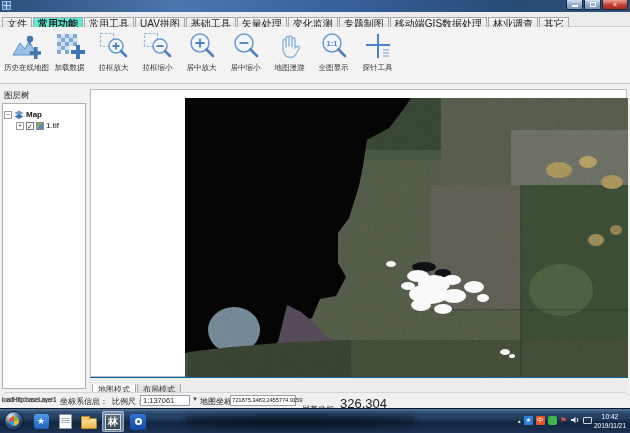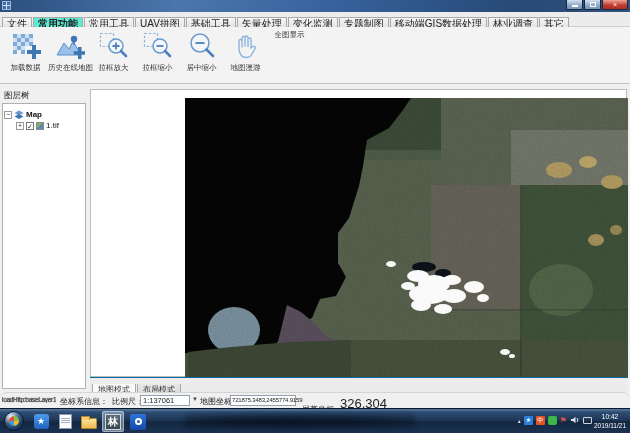--- a/index.html
+++ b/index.html
@@ -142,20 +142,33 @@
 
 <div class="menubar">
   <span class="mtab">文件</span><span class="mtab active">常用功能</span><span class="mtab">常用工具</span><span class="mtab">UAV拼图</span><span class="mtab">基础工具</span><span class="mtab">矢量处理</span><span class="mtab">变化监测</span><span class="mtab">专题制图</span><span class="mtab">移动端GIS数据处理</span><span class="mtab">林业调查</span><span class="mtab">其它</span>
 </div>
 
 <div class="ribbon">
 
   <div class="tool">
     <div class="ic">
         <svg width="30" height="30" viewBox="0 0 30 30">
+      <polygon points="2,23 9,11 14,17 18,9 26,23" fill="#9cc0e8" stroke="#5b8fc9" stroke-width="1"></polygon>
+      <circle cx="19" cy="7" r="3.2" fill="#3f76b4"></circle>
+      <path d="M19 10 L19 13" stroke="#3f76b4" stroke-width="1.5"></path>
+      <rect x="23" y="15" width="3.5" height="12" fill="#3f76b4"></rect>
+          <rect x="18.8" y="19.2" width="12" height="3.5" fill="#3f76b4"></rect>
+    </svg>
+      </div>
+    <div class="lb">历史在线地图</div>
+  </div>
+
+  <div class="tool">
+    <div class="ic">
+        <svg width="30" height="30" viewBox="0 0 30 30">
       <g fill="#7ea9d9">
         <rect x="2" y="2" width="4" height="4"></rect>
             <rect x="10" y="2" width="4" height="4"></rect>
             <rect x="18" y="2" width="4" height="4"></rect>
         <rect x="6" y="6" width="4" height="4"></rect>
             <rect x="14" y="6" width="4" height="4"></rect>
         <rect x="2" y="10" width="4" height="4"></rect>
             <rect x="10" y="10" width="4" height="4"></rect>
             <rect x="18" y="10" width="4" height="4"></rect>
         <rect x="6" y="14" width="4" height="4"></rect>
@@ -176,33 +189,20 @@
       <rect x="21" y="13" width="4" height="14" fill="#3f76b4"></rect>
           <rect x="16" y="18" width="14" height="4" fill="#3f76b4"></rect>
     </svg>
       </div>
     <div class="lb">加载数据</div>
   </div>
 
   <div class="tool">
     <div class="ic">
         <svg width="30" height="30" viewBox="0 0 30 30">
-      <polygon points="2,23 9,11 14,17 18,9 26,23" fill="#9cc0e8" stroke="#5b8fc9" stroke-width="1"></polygon>
-      <circle cx="19" cy="7" r="3.2" fill="#3f76b4"></circle>
-      <path d="M19 10 L19 13" stroke="#3f76b4" stroke-width="1.5"></path>
-      <rect x="23" y="15" width="3.5" height="12" fill="#3f76b4"></rect>
-          <rect x="18.8" y="19.2" width="12" height="3.5" fill="#3f76b4"></rect>
-    </svg>
-      </div>
-    <div class="lb">历史在线地图</div>
-  </div>
-
-  <div class="tool">
-    <div class="ic">
-        <svg width="30" height="30" viewBox="0 0 30 30">
       <rect x="1.5" y="1.5" width="13" height="13" fill="none" stroke="#8fb3dd" stroke-width="1.2" stroke-dasharray="2.5,1.8"></rect>
       <circle cx="17" cy="14" r="7" fill="#f2f7fc" stroke="#6b99cc" stroke-width="1.5"></circle>
       <path d="M17 10.5 V17.5 M13.5 14 H20.5" stroke="#4b7fc0" stroke-width="1.8"></path>
       <path d="M22 19 L27 24" stroke="#4b7fc0" stroke-width="2.6" stroke-linecap="round"></path>
     </svg>
       </div>
     <div class="lb">拉框放大</div>
   </div>
 
   <div class="tool">
@@ -210,20 +210,30 @@
         <svg width="30" height="30" viewBox="0 0 30 30">
       <rect x="1.5" y="1.5" width="13" height="13" fill="none" stroke="#8fb3dd" stroke-width="1.2" stroke-dasharray="2.5,1.8"></rect>
       <circle cx="17" cy="14" r="7" fill="#f2f7fc" stroke="#6b99cc" stroke-width="1.5"></circle>
       <path d="M13.5 14 H20.5" stroke="#4b7fc0" stroke-width="1.8"></path>
       <path d="M22 19 L27 24" stroke="#4b7fc0" stroke-width="2.6" stroke-linecap="round"></path>
     </svg>
       </div>
     <div class="lb">拉框缩小</div>
   </div>
 
+  <div class="tool">
+    <div class="ic">
+        <svg width="30" height="30" viewBox="0 0 30 30">
+      <circle cx="13" cy="11" r="9" fill="#f2f7fc" stroke="#6b99cc" stroke-width="1.5"></circle>
+      <path d="M13 6.5 V15.5 M8.5 11 H17.5" stroke="#4b7fc0" stroke-width="1.8"></path>
+      <path d="M19.5 17.5 L26 24" stroke="#4b7fc0" stroke-width="2.6" stroke-linecap="round"></path>
+    </svg>
+      </div>
+    <div class="lb">居中放大</div>
+  </div>
 
   <div class="tool">
     <div class="ic">
         <svg width="30" height="30" viewBox="0 0 30 30">
       <circle cx="13" cy="11" r="9" fill="#f2f7fc" stroke="#6b99cc" stroke-width="1.5"></circle>
       <path d="M8.5 11 H17.5" stroke="#4b7fc0" stroke-width="1.8"></path>
       <path d="M19.5 17.5 L26 24" stroke="#4b7fc0" stroke-width="2.6" stroke-linecap="round"></path>
     </svg>
       </div>
     <div class="lb">居中缩小</div>
@@ -232,23 +242,39 @@
   <div class="tool">
     <div class="ic">
         <svg width="30" height="30" viewBox="0 0 30 30">
       <path d="M8 16 V9 a1.5 1.5 0 0 1 3 0 V15 M11 15 V6 a1.5 1.5 0 0 1 3 0 V14 M14 14 V5.5 a1.5 1.5 0 0 1 3 0 V14.5 M17 14.5 V7.5 a1.5 1.5 0 0 1 3 0 V16 M20 16 l1.8 -1.4 a1.5 1.5 0 0 1 2.3 1.9 l-3.4 6 a6 6 0 0 1 -5.2 3 c-3.2 0 -4.9 -1.2 -6 -3.4 C8.6 20.6 8 18.4 8 16" fill="none" stroke="#8fb3dd" stroke-width="1.4" stroke-linejoin="round" stroke-linecap="round"></path>
     </svg>
       </div>
     <div class="lb">地图漫游</div>
   </div>
 
   <div class="tool">
+    <div class="ic">
+        <svg width="30" height="30" viewBox="0 0 30 30">
+      <circle cx="13" cy="11" r="9" fill="#f2f7fc" stroke="#6b99cc" stroke-width="1.5"></circle>
+      <text x="13" y="13.8" text-anchor="middle" font-size="7.5" font-weight="bold" fill="#4b7fc0">1:1</text>
+      <path d="M19.5 17.5 L26 24" stroke="#4b7fc0" stroke-width="2.6" stroke-linecap="round"></path>
+    </svg>
+      </div>
     <div class="lb">全图显示</div>
   </div>
 
+  <div class="tool">
+    <div class="ic">
+        <svg width="30" height="30" viewBox="0 0 30 30">
+      <path d="M15 2 V26 M3 13 H27" stroke="#4b7fc0" stroke-width="2"></path>
+      <path d="M20 18 h6 M20 21 h6 M20 24 h6" stroke="#9dbbe0" stroke-width="1.5"></path>
+    </svg>
+      </div>
+    <div class="lb">探针工具</div>
+  </div>
 </div>
 
 <div class="workspace">
 
   <div class="layer-panel-title">图层树</div>
   <div class="layer-tree">
     <div class="tree-row">
       <div class="expander">−</div>
       <svg width="10" height="10" viewBox="0 0 10 10" style="margin-right:2px">
         <polygon points="5,0.5 9.5,3 5,5.5 0.5,3" fill="#6b99cc"></polygon>

